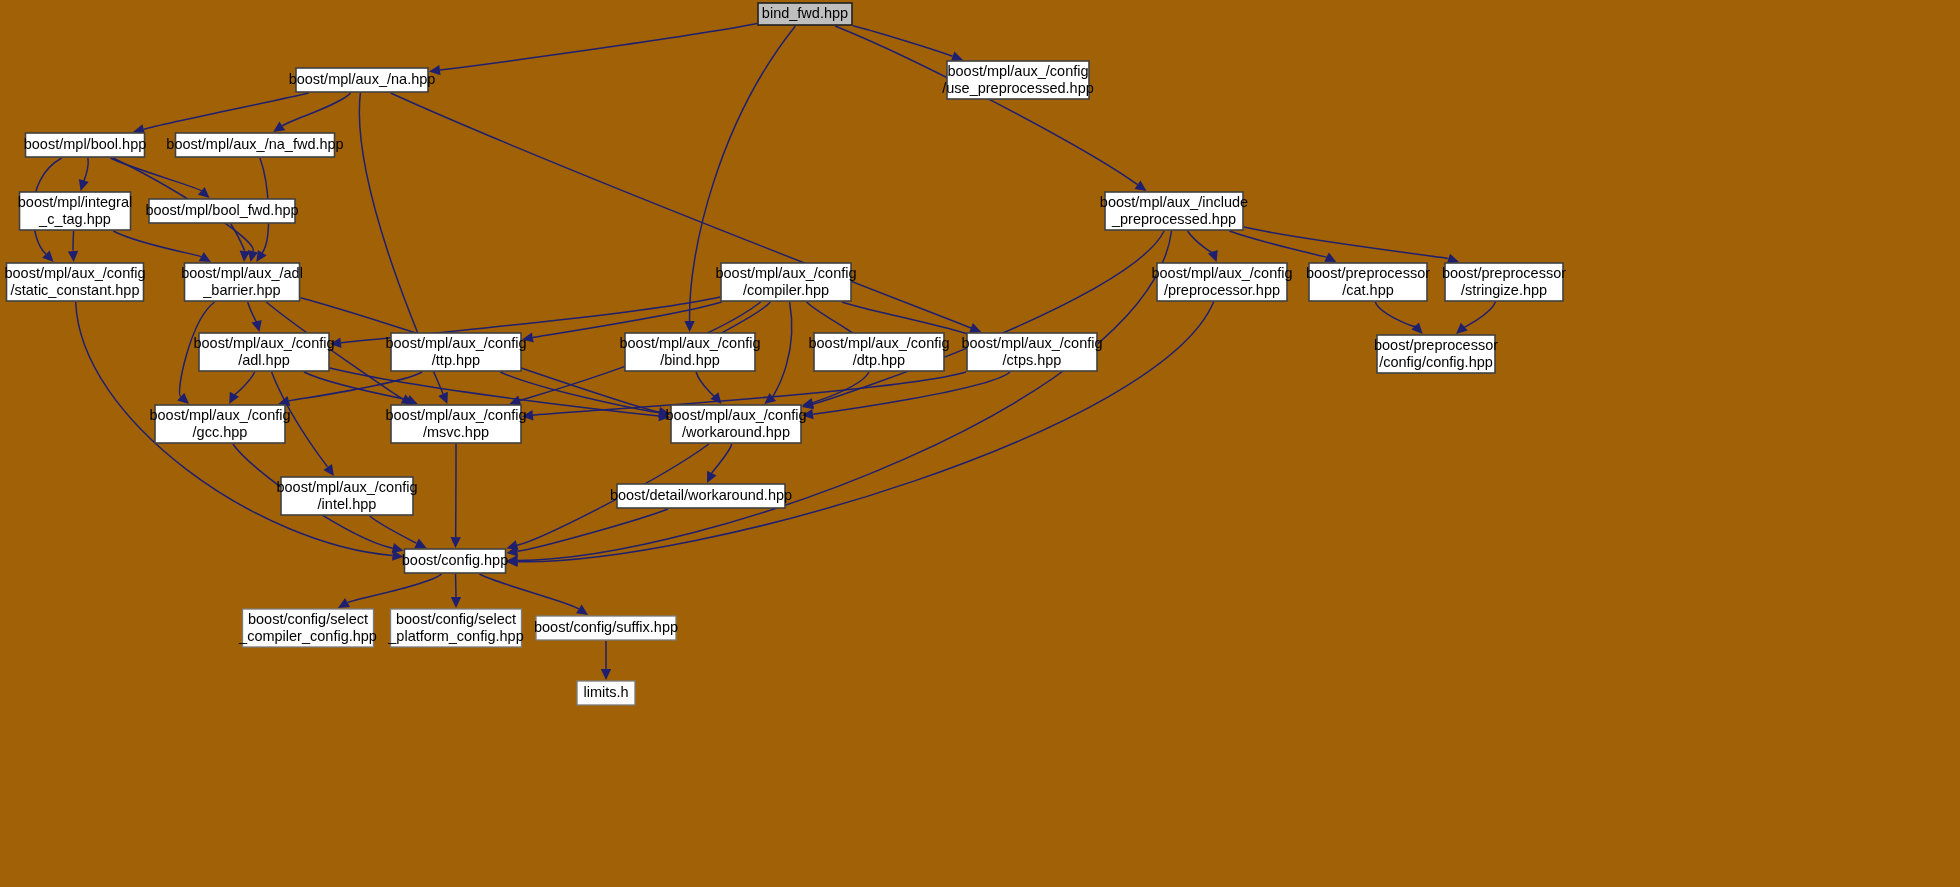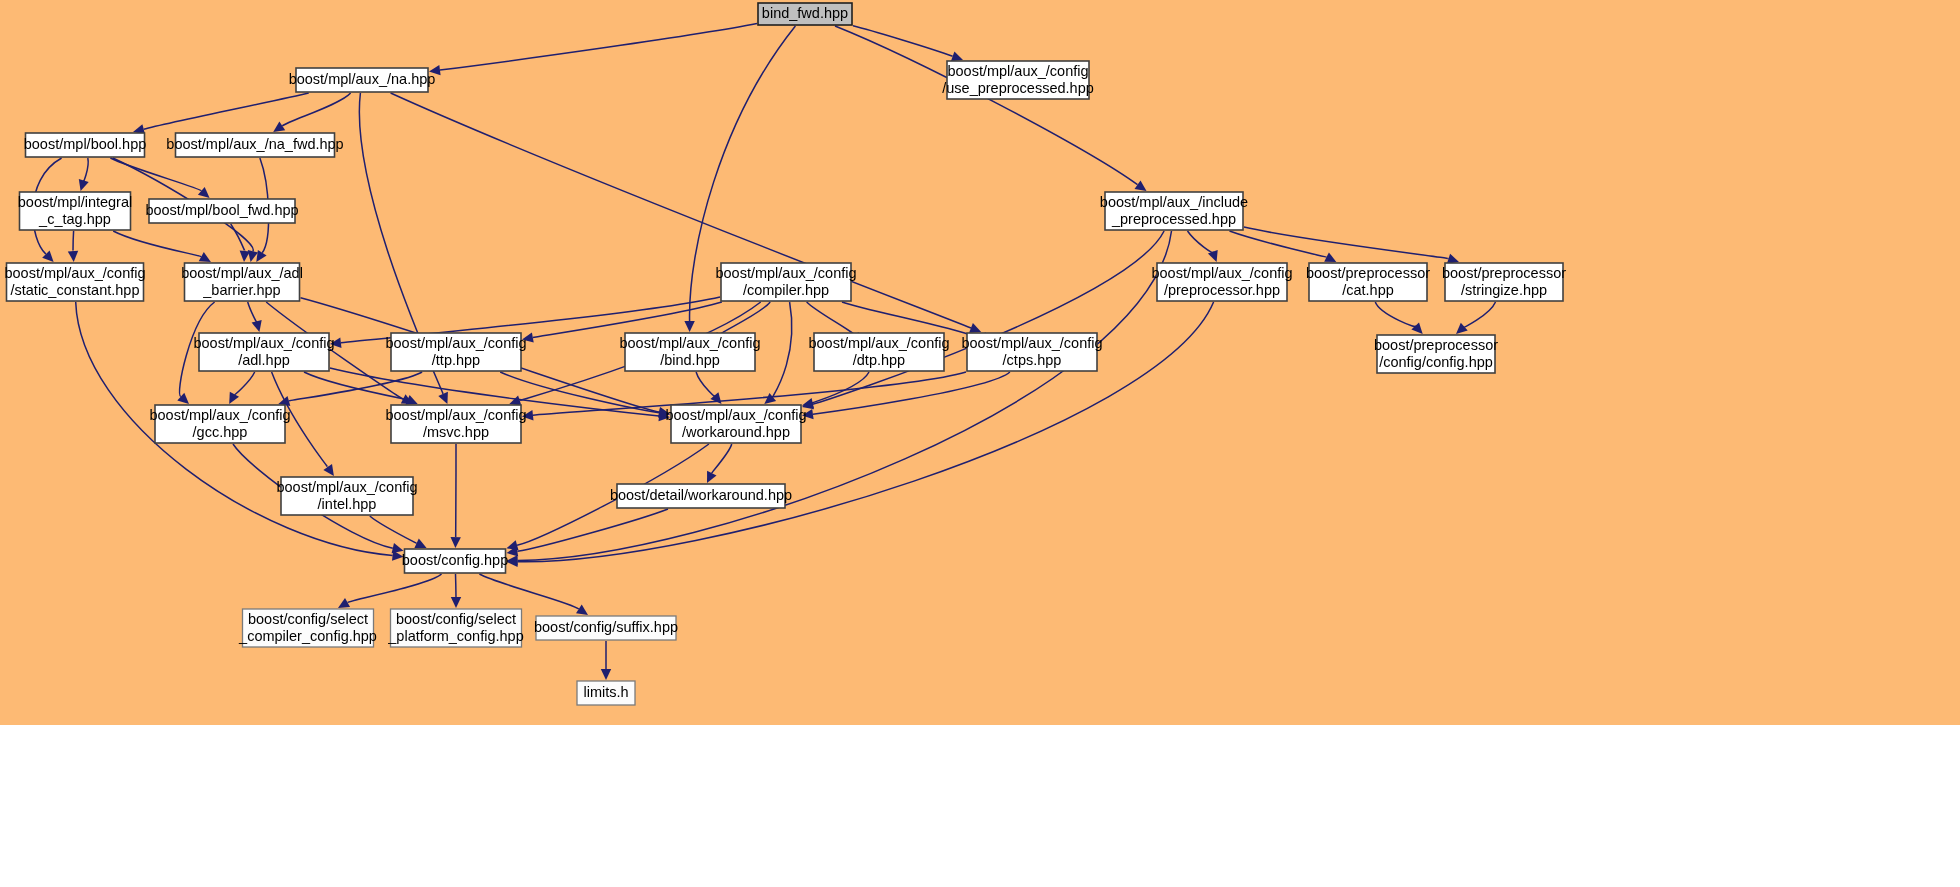--- a/index.html
+++ b/index.html
@@ -3,22 +3,22 @@
 <meta charset="utf-8">
 <style>
   html, body {
     margin: 0;
     padding: 0;
     background: #ffffff;
   }
   #graph-root {
     position: relative;
     width: 1960px;
-    height: 725px;
-    background: #fdba74;
+    height: 887px;
+    background: #a16207;
     font-family: "Liberation Sans", sans-serif;
   }
   svg.graph-canvas {
     position: absolute;
     left: 0;
     top: 0;
     width: 1960px;
     height: 887px;
     overflow: visible;
   }

